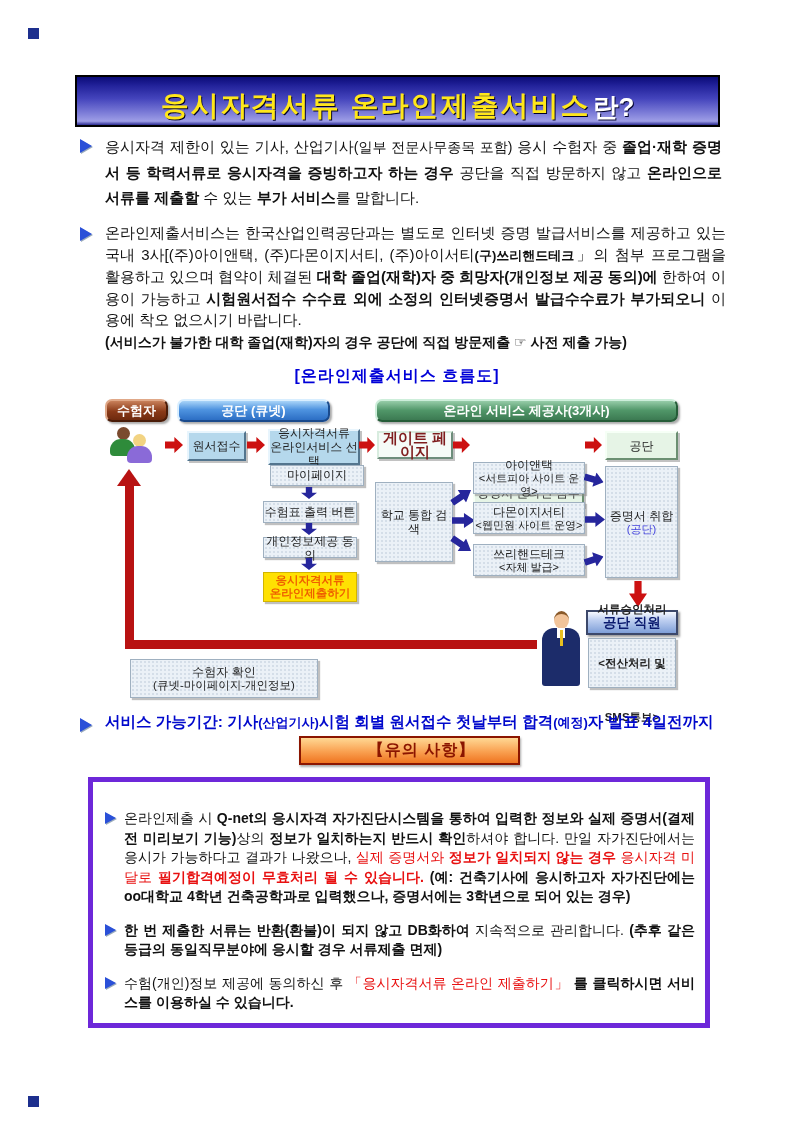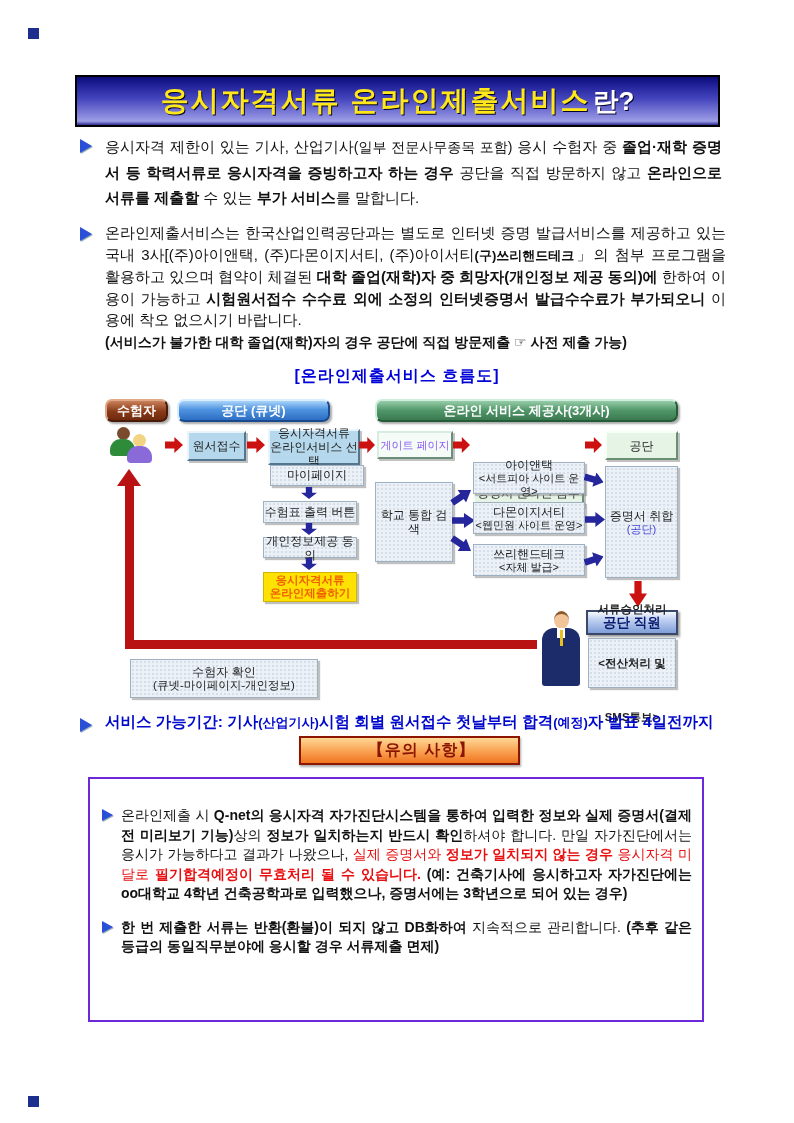--- a/index.html
+++ b/index.html
@@ -7,21 +7,21 @@
   .page{position:relative;width:794px;height:1123px;background:#fff;overflow:hidden;}
   .abs{position:absolute;}
   .b{font-weight:bold;}
 
   
   .corner-sq{width:11px;height:11px;background:#1d2f8e;}
 
   
   .banner{left:75px;top:75px;width:641px;height:48px;border:2px solid #000;
     background:linear-gradient(180deg,#0b0b78 0%,#22229a 18%,#4444bc 45%,#7d7dd8 75%,#9e9ee6 92%,#2a2a90 100%);
-    display:flex;align-items:center;justify-content:center;}
+    display:flex;align-items:flex-end;justify-content:center;}
   .banner .t1{font-size:28px;font-weight:bold;color:#ffe71a;letter-spacing:2px;text-shadow:1px 1px 0 #00002a;}
   .banner .t2{font-size:26px;font-weight:bold;color:#ffffff;margin-left:2px;text-shadow:1px 1px 0 #00002a;}
 
   
   .para{display:flex;align-items:flex-start;}
   .tri{flex:0 0 auto;width:0;height:0;border-top:7px solid transparent;border-bottom:7px solid transparent;
        border-left:12px solid #2a50d8;margin:5px 13px 0 2px;filter:drop-shadow(1px 1px 0 #9ab);}
   .ptext{font-size:15px;line-height:25px;text-align:justify;white-space:pre-wrap;}
   .ptext2{font-size:15px;line-height:21.5px;text-align:justify;white-space:pre-wrap;}
 
@@ -33,21 +33,21 @@
   .lane-exam{background:linear-gradient(180deg,#c8805a 0%,#8a3a18 55%,#6e2a0e 100%);border:2px solid;border-color:#e0a888 #4a1c08 #4a1c08 #e0a888;}
   .lane-qnet{background:linear-gradient(180deg,#a8d4f8 0%,#4f94e0 45%,#2c6ec4 100%);border:2px solid;border-color:#d8eeff #1a4a8c #1a4a8c #d8eeff;}
   .lane-prov{background:linear-gradient(180deg,#96cca8 0%,#509668 50%,#3c7a52 100%);border:2px solid;border-color:#cdeeda #255c38 #255c38 #cdeeda;}
 
   
   .fbox{display:flex;flex-direction:column;align-items:center;justify-content:center;text-align:center;
         font-size:12px;line-height:14px;color:#222;}
   .bx-blue{background:#b5d8ec;border:2px solid;border-color:#e8f5fd #53758e #53758e #e8f5fd;box-shadow:2px 2px 0 rgba(120,120,120,.45);}
   .bx-green{background:#e6f4e6;border:2px solid;border-color:#f6fff6 #6b8f72 #6b8f72 #f6fff6;box-shadow:2px 2px 0 rgba(120,120,120,.45);}
   .bx-gate{background:#f5fbf7;border:2px solid;border-color:#d8ecdf #6d8d7b #6d8d7b #d8ecdf;box-shadow:2px 2px 0 rgba(120,120,120,.45);
-           font-weight:normal;color:#8b5cf6;font-size:11px;}
+           font-weight:bold;color:#7f1d1d;font-size:15px;}
   .bx-pale{background:#ebf1f7;background-image:radial-gradient(rgba(175,192,208,.38) 1px,transparent 1px);background-size:4px 4px;
            border:1px solid #9fb0c0;box-shadow:2px 2px 1px rgba(140,140,140,.55);}
   .bx-yellow{background:#ffe102;border:1px solid #d2b400;box-shadow:2px 2px 1px rgba(140,140,140,.55);
              color:#ef6000;font-weight:bold;font-size:11.5px;line-height:13px;}
   .bx-staff{background:linear-gradient(180deg,#f6f9ff 0%,#c2d2f2 35%,#7f9fd8 100%);border:2px solid #3c486a;
             box-shadow:2px 2px 2px rgba(90,90,90,.6);color:#0a1a6e;font-weight:bold;font-size:13.5px;}
   .sm{font-size:11px;line-height:13px;}
 
   
   .arr{clip-path:polygon(0 28%,52% 28%,52% 0,100% 50%,52% 100%,52% 72%,0 72%);}
@@ -66,21 +66,21 @@
   
   .staffp .hd{position:absolute;left:16px;top:0;width:15px;height:15px;border-radius:50%;background:#f2c49a;border-top:3px solid #8a5a2a;}
   .staffp .bd{position:absolute;left:4px;top:17px;width:38px;height:58px;border-radius:12px 12px 3px 3px;background:#1c2c6a;}
   .staffp .sh{position:absolute;left:19px;top:17px;width:8px;height:10px;background:#fff;}
   .staffp .tie{position:absolute;left:22px;top:19px;width:3px;height:16px;background:#e8c020;}
 
   
   .service .ptext{color:#0008cc;font-weight:bold;font-size:15.5px;line-height:22px;text-align:left;}
 
   
-  .notice{left:88px;top:777px;width:612px;height:241px;border:2px solid #6d28d9;text-decoration:underline;}
+  .notice{left:88px;top:777px;width:612px;height:241px;border:5px solid #6d28d9;text-decoration:underline;}
   .notice-inner{position:absolute;left:0;top:0;right:0;bottom:0;padding:27px 10px 6px 10px;display:flex;flex-direction:column;gap:14px;}
   .nhead{left:299px;top:736px;width:193px;height:25px;background:linear-gradient(180deg,#ffd894 0%,#f9a050 55%,#ef7420 100%);
          border:2px solid #8b1500;display:flex;align-items:center;justify-content:center;
          font-size:16px;font-weight:bold;color:#8b1500;letter-spacing:1px;z-index:5;box-shadow:1px 2px 2px rgba(90,90,90,.5);padding-left:24px;}
   .ntext{font-size:14px;line-height:19.5px;text-align:justify;white-space:pre-wrap;}
   .ntri{border-left-width:11px;border-top-width:6px;border-bottom-width:6px;margin:3px 8px 0 2px;}
 </style>
 </head>
 <body>
 
@@ -204,16 +204,20 @@
   <div class="abs notice">
     <div class="notice-inner">
       <div class="para">
         <span class="tri ntri"></span>
         <div class="ntext"><span>온라인제출 시 </span><span class="b">Q-net의 응시자격 자가진단시스템을 통하여 입력한 정보와 실제 증명서(결제 전 미리보기 기능)</span><span>상의 </span><span class="b">정보가 일치하는지 반드시 확인</span><span>하셔야 합니다. 만일 자가진단에서는 응시가 가능하다고 결과가 나왔으나, </span><span style="color: rgb(232, 16, 16);">실제 증명서와 </span><span class="b" style="color: rgb(232, 16, 16);">정보가 일치되지 않는 경우</span><span style="color: rgb(232, 16, 16);"> 응시자격 미달로 </span><span class="b" style="color: rgb(232, 16, 16);">필기합격예정이 무효처리 될 수 있습니다.</span><span class="b"> (예: 건축기사에 응시하고자 자가진단에는 oo대학교 4학년 건축공학과로 입력했으나, 증명서에는 3학년으로 되어 있는 경우)</span></div>
       </div>
       <div class="para">
         <span class="tri ntri"></span>
         <div class="ntext"><span class="b">한 번 제출한 서류는 반환(환불)이 되지 않고 DB화하여</span><span> 지속적으로 관리합니다. </span><span class="b">(추후 같은 등급의 동일직무분야에 응시할 경우 서류제출 면제)</span></div>
       </div>
+      <div class="para">
+        <span class="tri ntri"></span>
+        <div class="ntext"><span>수험(개인)정보 제공에 동의하신 후 </span><span style="color: rgb(232, 16, 16);">「응시자격서류 온라인 제출하기」</span><span class="b"> 를 클릭하시면 서비스를 이용하실 수 있습니다.</span></div>
+      </div>
     </div>
   </div>
 
 </div>
 
 </body></html>

